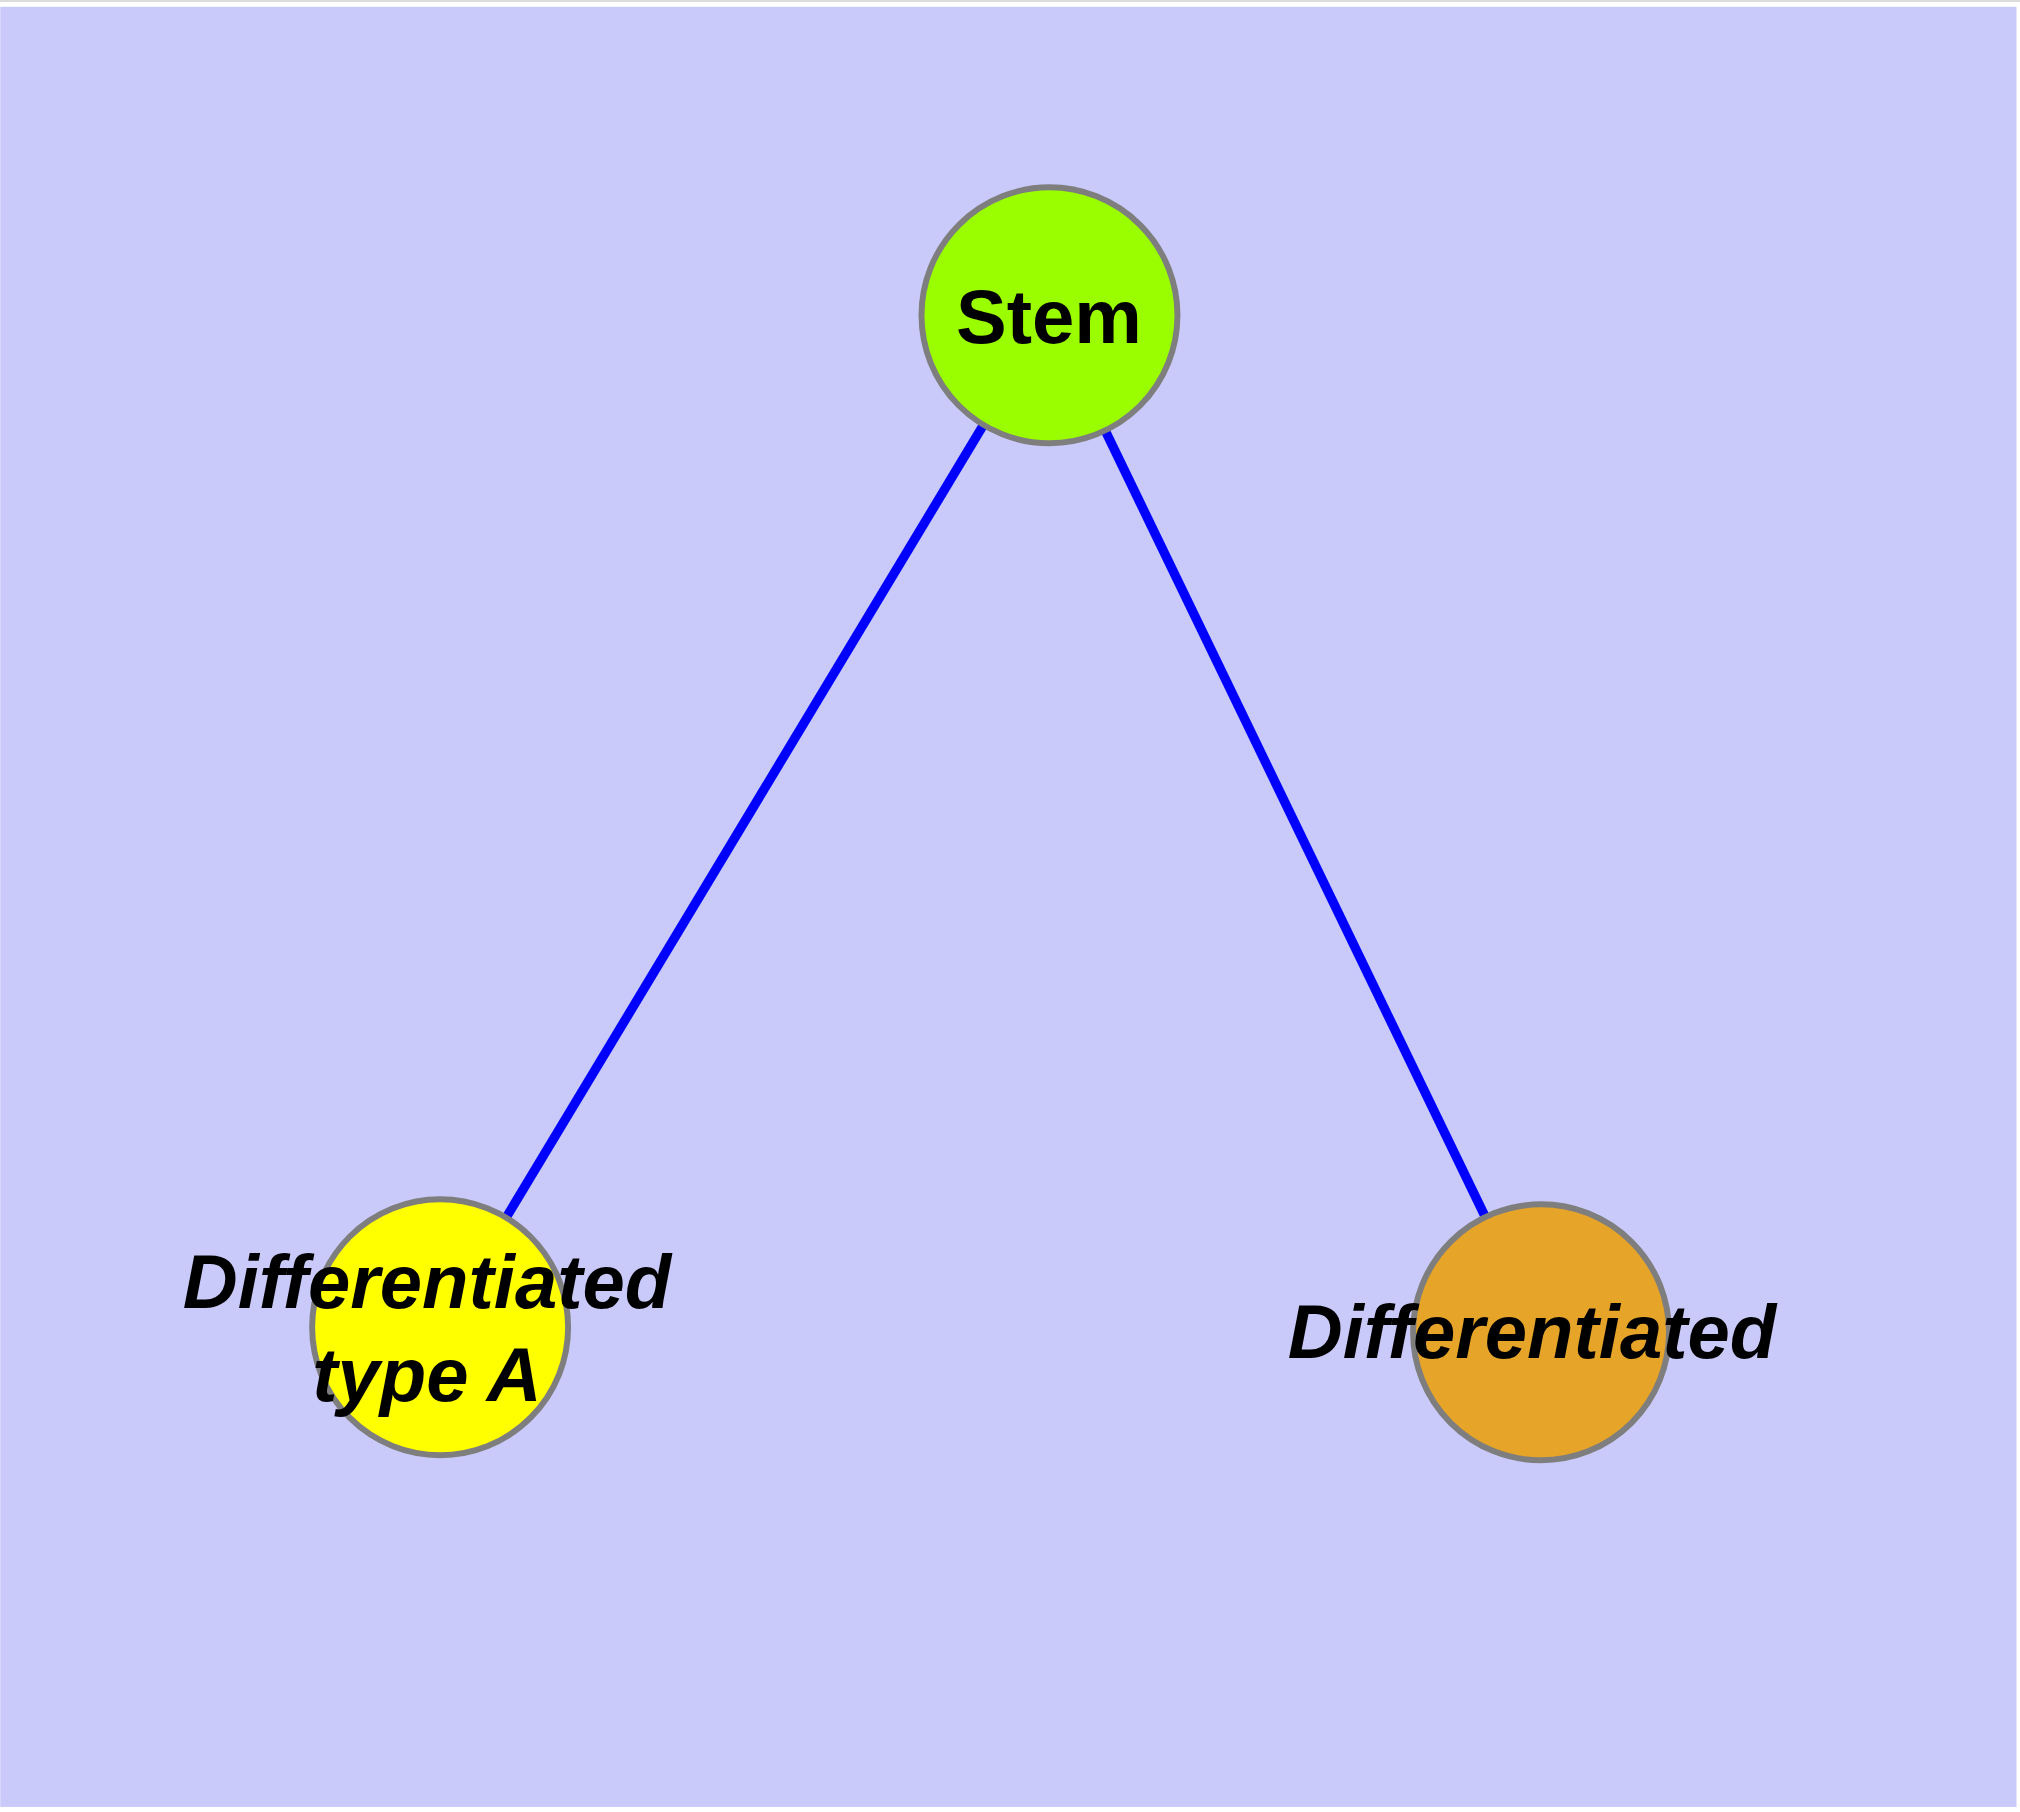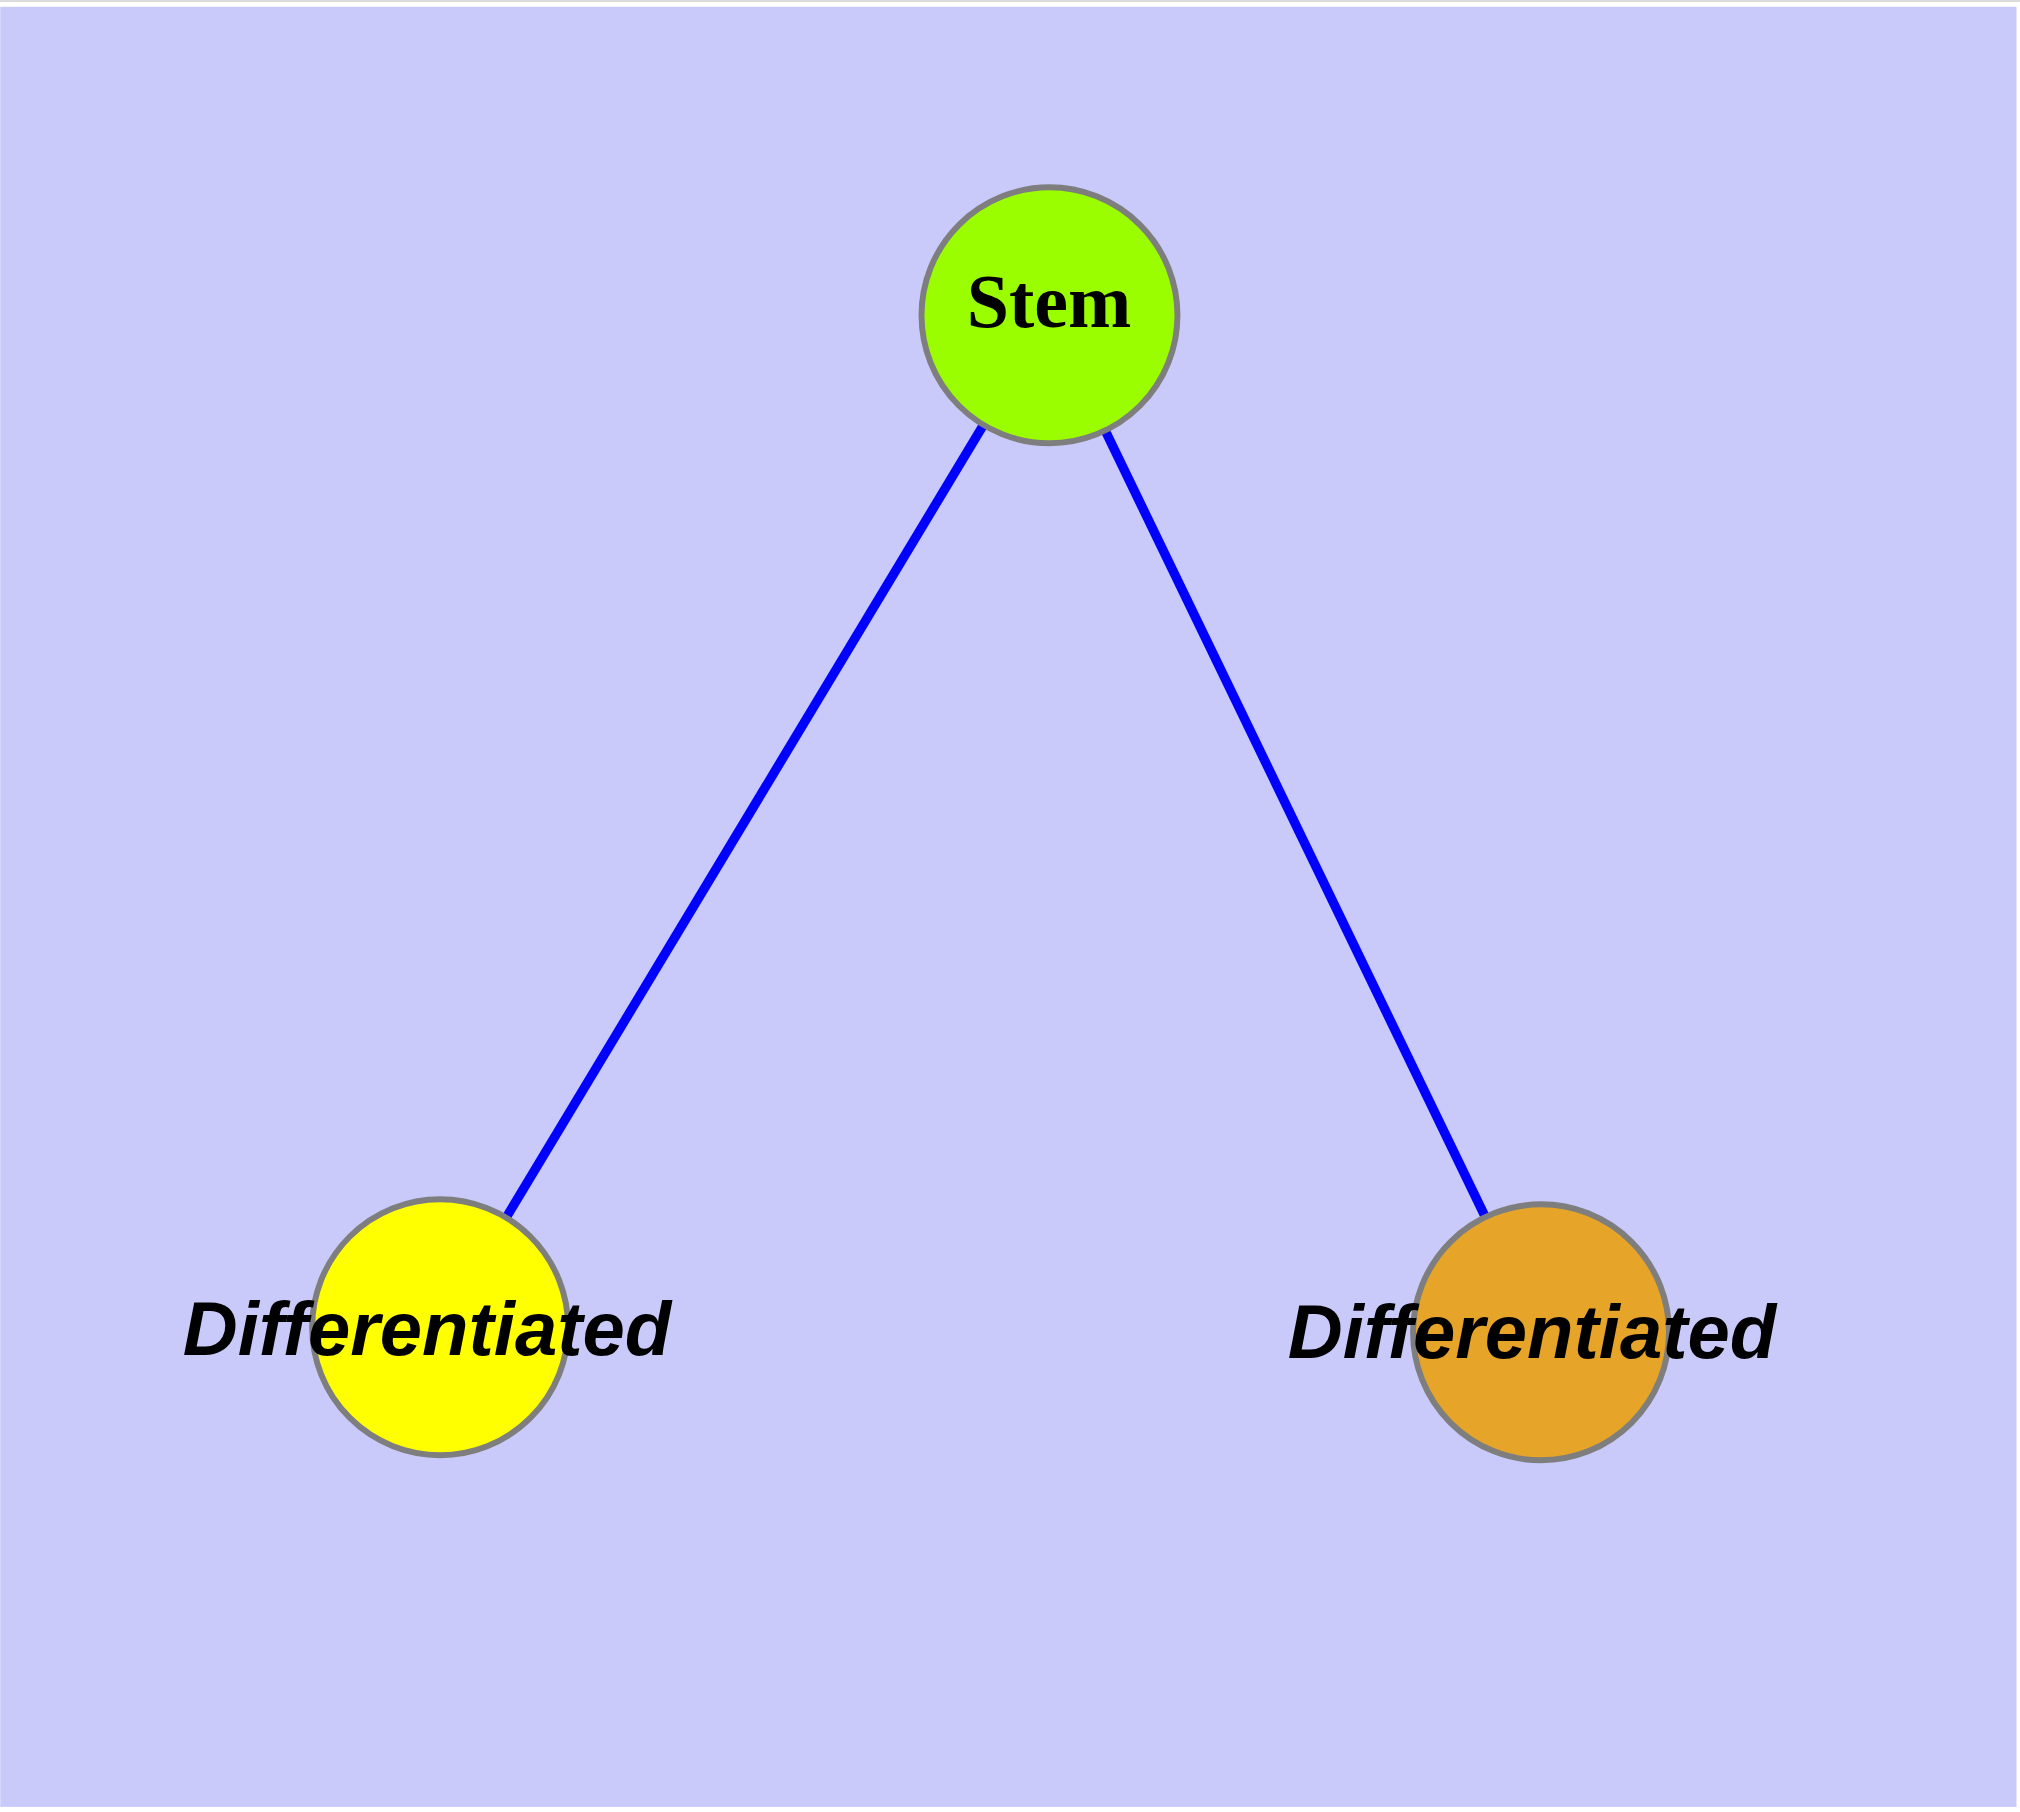--- a/index.html
+++ b/index.html
@@ -62,24 +62,25 @@
     <rect x="0" y="8" width="2379" height="2124" fill="#CACAFA"></rect>
 
     <line class="edge" x1="1238" y1="372" x2="519" y2="1566" stroke="#0000FF"></line>
     <line class="edge" x1="1238" y1="372" x2="1818" y2="1572" stroke="#0000FF"></line>
 
     <circle class="node-circle" cx="1238" cy="372" r="151" fill="#9AFE00" stroke="#7E7E7E"></circle>
     <circle class="node-circle" cx="519" cy="1566" r="151" fill="#FFFF00" stroke="#7E7E7E"></circle>
     <circle class="node-circle" cx="1818" cy="1572" r="151" fill="#E6A428" stroke="#7E7E7E"></circle>
   </svg>
 
-  <div class="node-label" style="left:1049px; top:301px;font-family:Liberation Serif, serif;">Stem</div>
+  <div class="node-label" style="left:1049px; top:316px;">Stem</div>
 
   <div class="node-label" style="left:427px; top:1328px;">
     <span>Differentiated</span>
+    <span>type A</span>
   </div>
 
   <div class="node-label" style="left:1532px; top:1331px;">
     <span>Differentiated</span>
   </div>
 
   <div class="top-edge-line"></div>
 </div>
 
 

